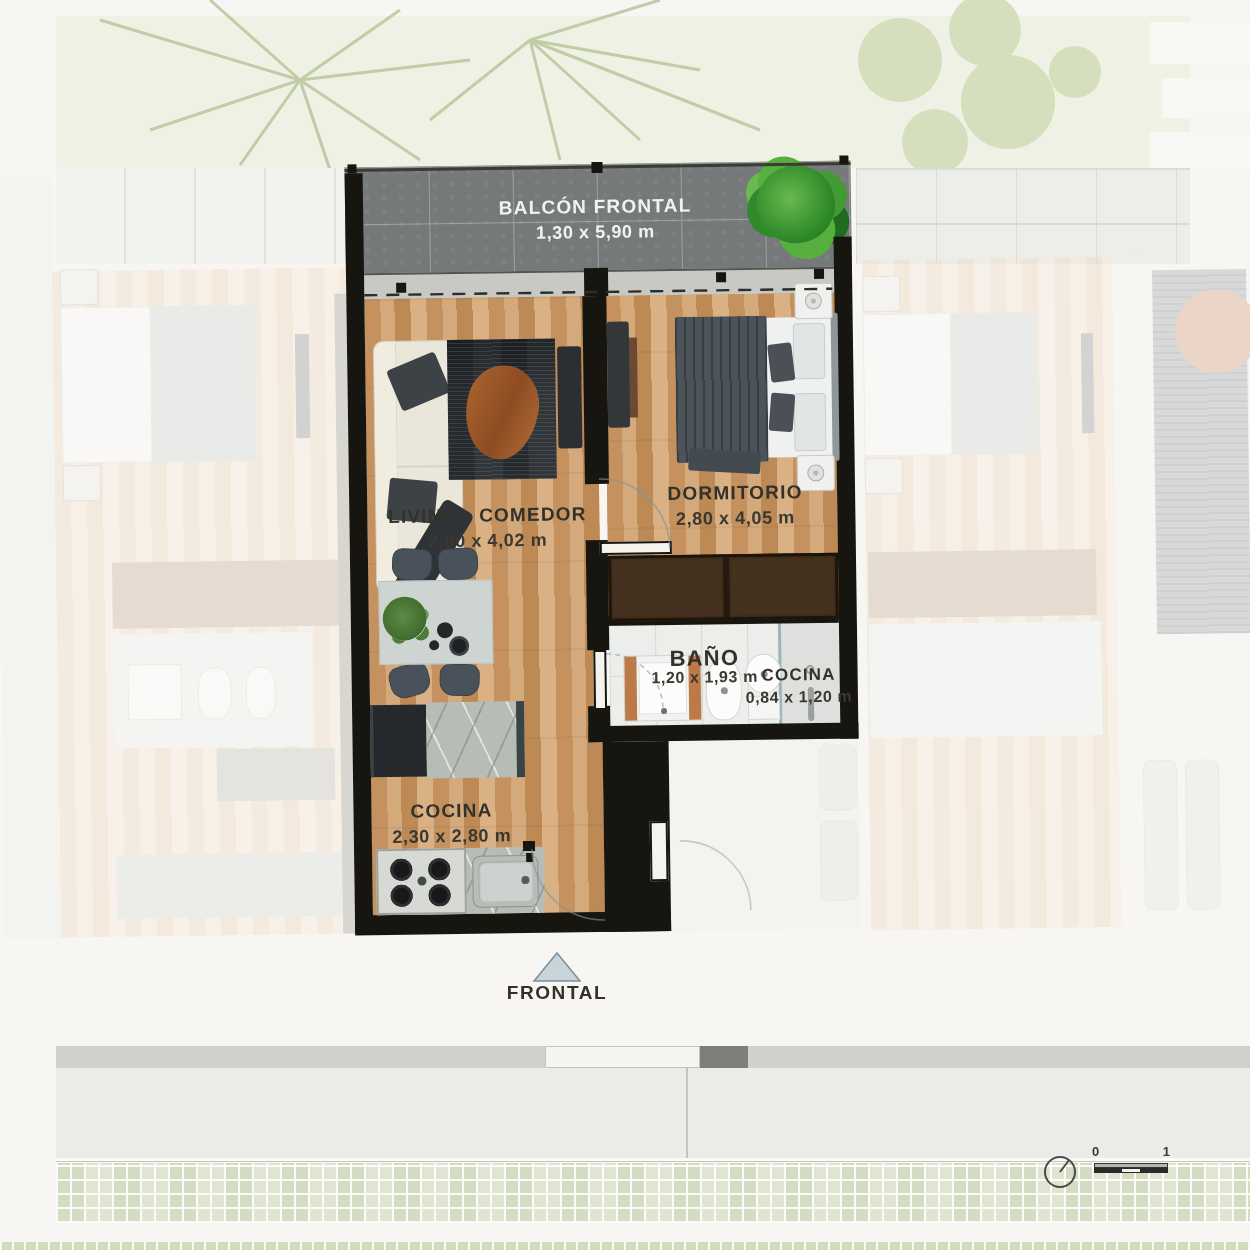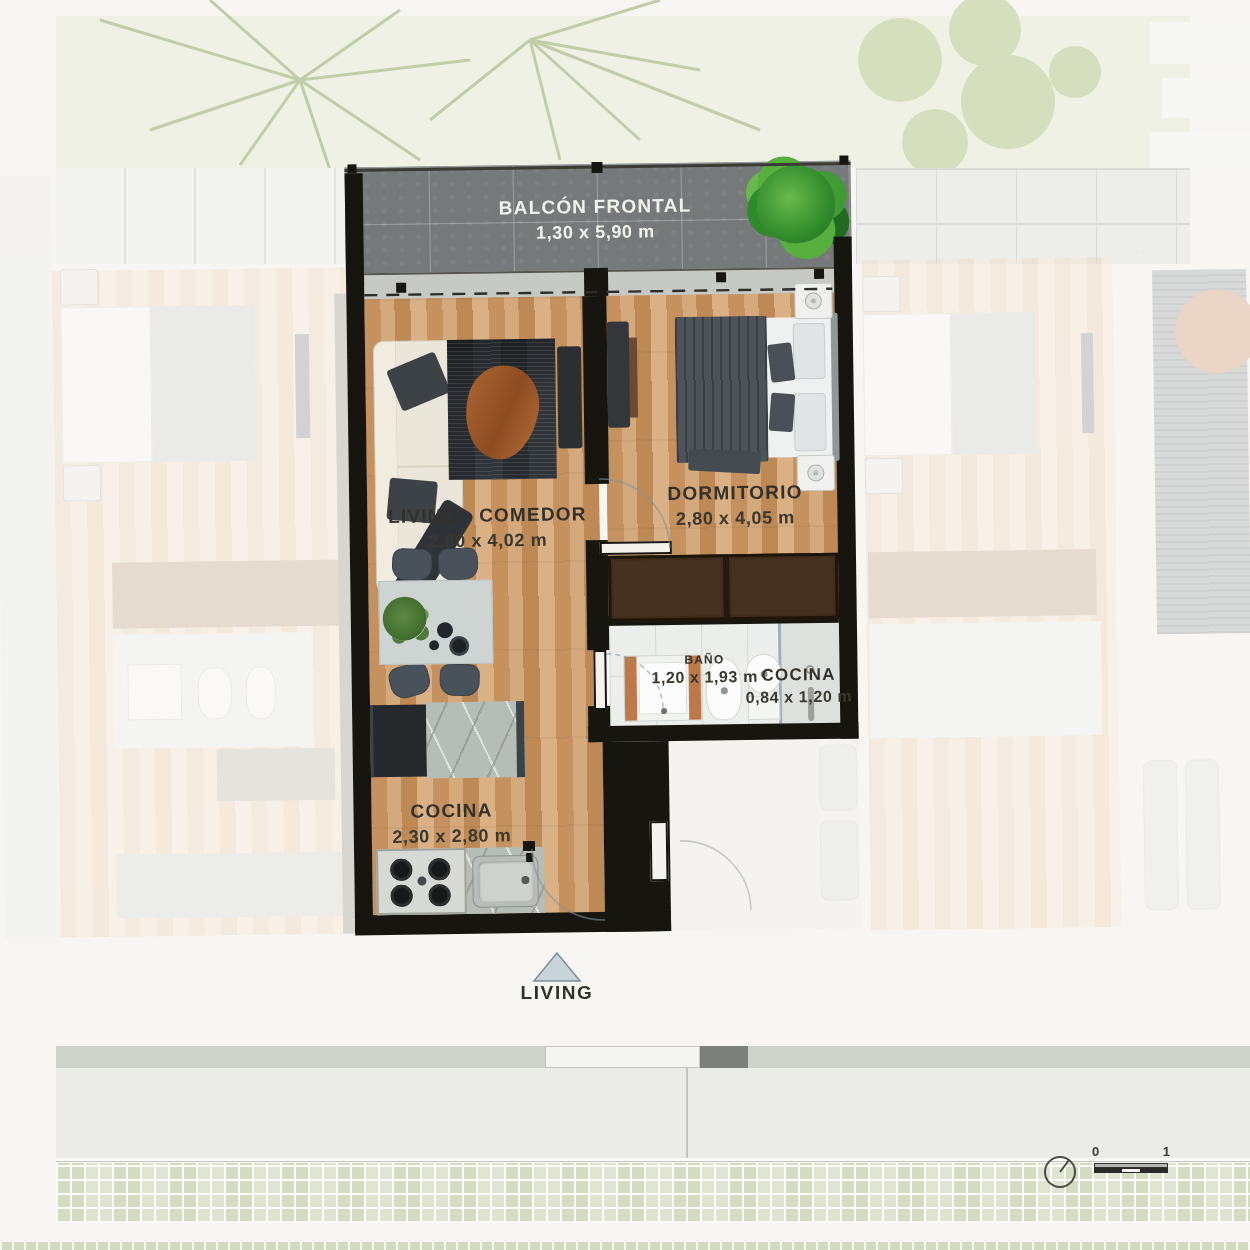--- a/index.html
+++ b/index.html
@@ -271,32 +271,32 @@
       <line x1="350" y1="167" x2="856" y2="167" stroke="#3c3b34" stroke-width="3"></line>
       <rect x="353" y="161" width="9" height="9" fill="#16150f"></rect>
       <rect x="845" y="159" width="9" height="9" fill="#16150f"></rect>
       <rect x="597" y="162" width="11" height="11" fill="#16150f"></rect>
     </svg>
 
     <div class="lbl" style="left:488px;top:503px;font-size:19px;">LIVING - COMEDOR</div>
     <div class="lbl-dim" style="left:488px;top:529px;font-size:18px;">2,80 x 4,02 m</div>
     <div class="lbl" style="left:736px;top:484px;font-size:19px;">DORMITORIO</div>
     <div class="lbl-dim" style="left:736px;top:510px;font-size:18px;">2,80 x 4,05 m</div>
-    <div class="lbl" style="left:703px;top:647px;font-size:12px;margin-top:7px;">BAÑO</div>
+    <div class="lbl" style="left:703px;top:647px;font-size:22px;">BAÑO</div>
     <div class="lbl-dim" style="left:703px;top:670px;font-size:16px;">1,20 x 1,93 m</div>
     <div class="lbl" style="left:797px;top:668px;font-size:17px;">COCINA</div>
     <div class="lbl-dim" style="left:797px;top:691px;font-size:16px;">0,84 x 1,20 m</div>
     <div class="lbl" style="left:448px;top:798px;font-size:19px;">COCINA</div>
     <div class="lbl-dim" style="left:448px;top:824px;font-size:18px;">2,30 x 2,80 m</div>
   </div>
 
   <svg style="left:531px;top:950px;" width="52" height="34" viewBox="0 0 52 34">
     <polygon points="26,3 49,31 3,31" fill="#c9d4da" stroke="#7d8f9b" stroke-width="1.5"></polygon>
   </svg>
-  <div class="lbl" style="left:557px;top:982px;font-size:19px;letter-spacing:1.6px;">LIVING</div>
+  <div class="lbl" style="left:557px;top:982px;font-size:19px;letter-spacing:1.6px;">FRONTAL</div>
 
   <div style="left:56px;top:1046px;width:1194px;height:22px;background:#cfd1cb;"></div>
   <div style="left:545px;top:1046px;width:155px;height:22px;background:#f4f4f1;border:1px solid #c2c4be;"></div>
   <div style="left:700px;top:1046px;width:48px;height:22px;background:#7d7f7a;"></div>
   <div style="left:56px;top:1068px;width:1194px;height:90px;background:#ebece8;"></div>
   <div style="left:686px;top:1068px;width:2px;height:90px;background:#c2c4be;"></div>
   <div style="left:56px;top:1158px;width:1194px;height:4px;background:#fafaf7;border-bottom:1px solid #c6c8c2;"></div>
   <div style="left:56px;top:1163px;width:1194px;height:60px;background:#dfe5d0;
        background-image:
          repeating-linear-gradient(0deg, rgba(255,255,255,.9) 0 2px, transparent 2px 14px),

